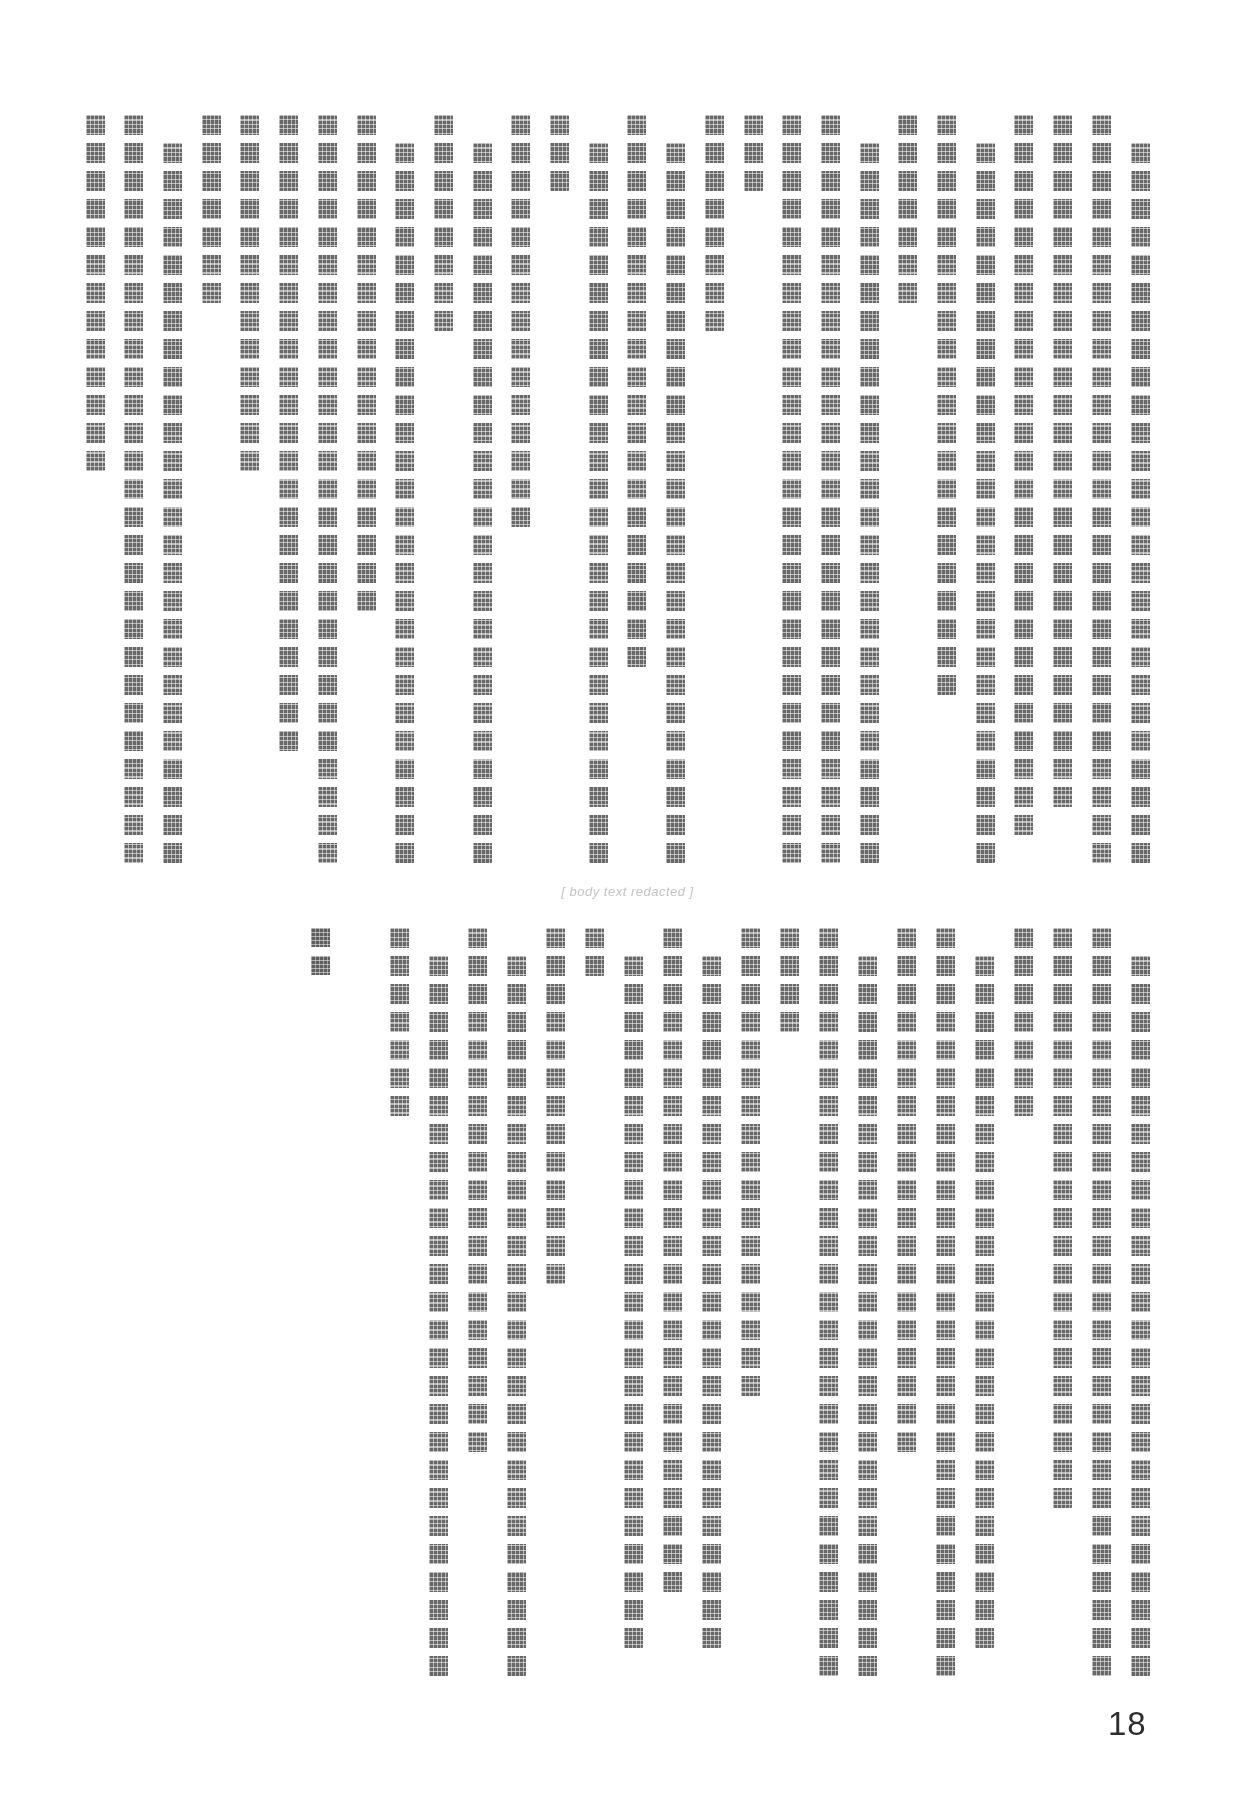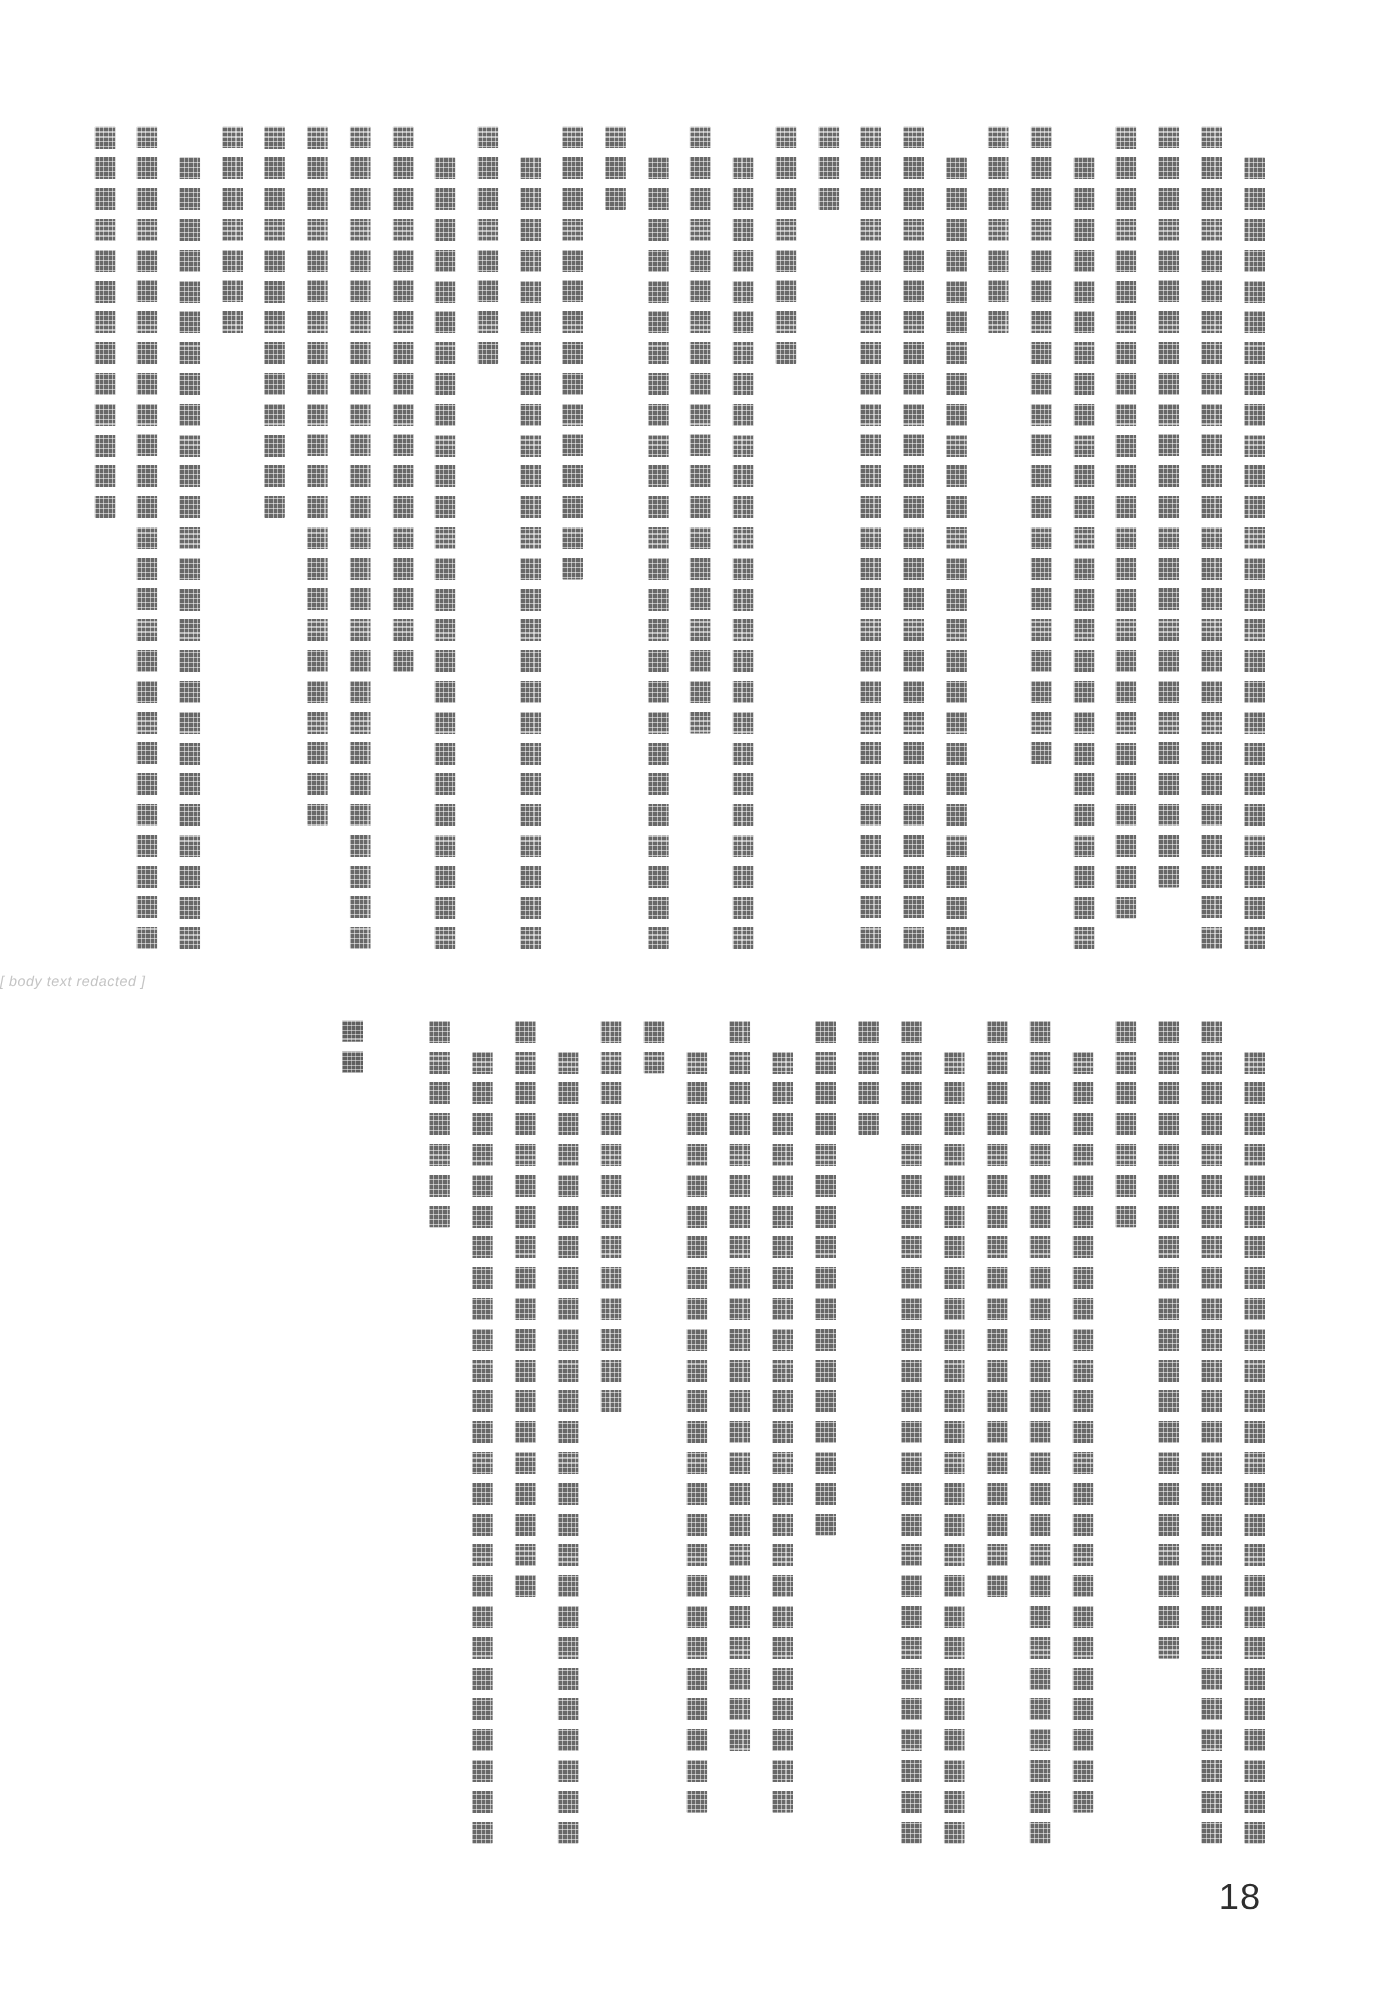--- a/index.html
+++ b/index.html
@@ -60,21 +60,21 @@
     width: 1px; height: 1px;
     overflow: hidden;
     clip: rect(0 0 0 0);
     white-space: nowrap;
   }
   .redaction-note {
     position: absolute;
     top: 884px;
     left: 0;
     width: 100%;
-    text-align: left;
+    text-align: center;
     font: italic 13px "Liberation Sans", sans-serif;
     color: #c4c4c4;
     letter-spacing: .5px;
   }
   .page-number {
     position: absolute;
     left: 1108px;
     top: 1705px;
     font: 400 33px "Liberation Sans", sans-serif;
     color: var(--pagenum, #2e2e2e);

